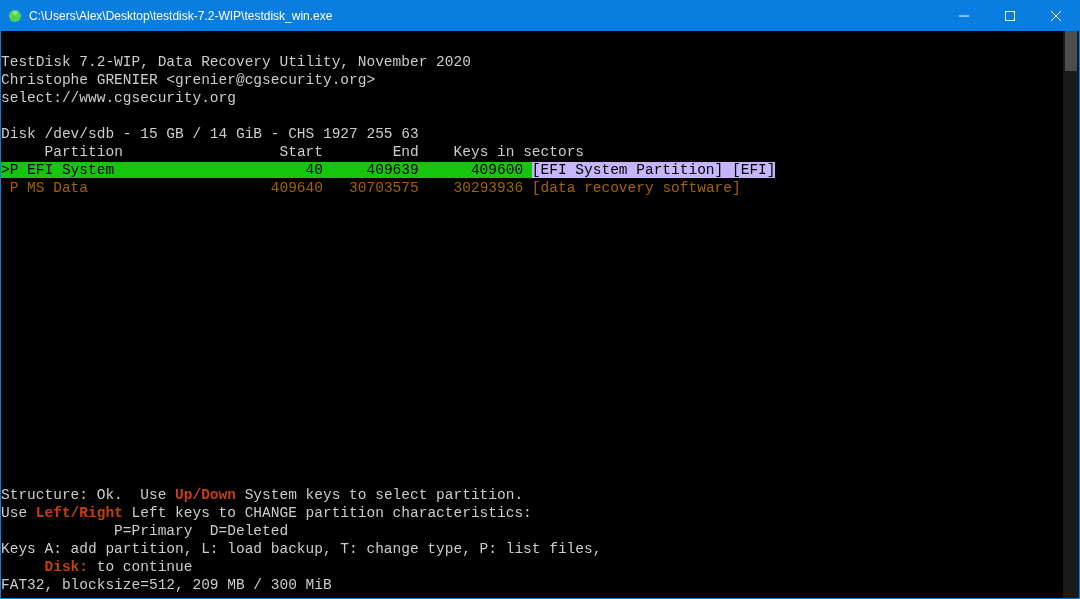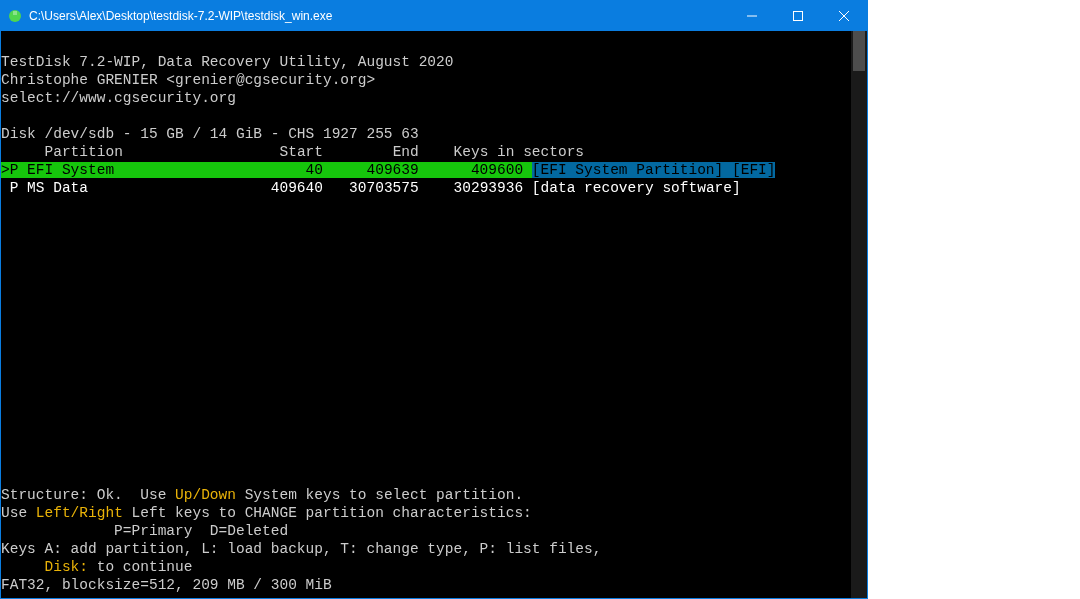--- a/index.html
+++ b/index.html
@@ -1,18 +1,18 @@
 <!DOCTYPE html>
 <html><head>
 <meta charset="utf-8">
 <style>
   * { margin: 0; padding: 0; box-sizing: border-box; }
   html, body { width: 1080px; height: 599px; overflow: hidden; font-family: "Segoe UI", Arial, sans-serif; background: #fff; }
   .window {
-    width: 868px; height: 599px;
+    width: 1080px; height: 599px;
     display: flex; flex-direction: column;
     border: 1px solid #0a7de0;
   }
   .titlebar {
     height: 30px; background: #0a7de0; color: #fff;
     display: flex; align-items: center;
     font-size: 12px;
   }
   .titlebar .app-icon {
     width: 16px; height: 16px; margin: 0 6px;
@@ -37,35 +37,35 @@
     padding: 4px 0 0 0;
   }
   .scrollbar {
     position: absolute; right: 0; top: 0; bottom: 0; width: 16px;
     background: #1a1a1a;
   }
   .scrollbar .thumb {
     position: absolute; left: 2px; right: 2px; top: 0; height: 40px;
     background: #4d4d4d;
   }
-  .green { color: #ffffff; }
+  .green { color: #a16207; }
   .hl-row {
     background: #16c60c; color: #000;
     display: inline;
     margin-top: 36px;
   }
   .hl-label {
-    background: #0369a1; color: #000;
+    background: #c4b5fd; color: #000;
     display: inline;
   }
   .bottom-block {
     position: absolute; left: 0; right: 16px; bottom: 4px;
     color: #cccccc;
   }
-  b.kb { font-weight: normal; color: #eab308; }
+  b.kb { font-weight: bold; color: #c2410c; }
 </style>
 </head>
 <body>
 
 <div class="window">
   <div class="titlebar">
     <span class="app-icon">
       <svg viewBox="0 0 16 16">
           <circle cx="8" cy="8" r="6" fill="#4fd64f"></circle>
           <rect x="6" y="3" width="4" height="4" fill="#8be38b"></rect>
@@ -86,21 +86,21 @@
     <div class="win-btn">
       <svg viewBox="0 0 10 10">
           <line x1="0" y1="0" x2="10" y2="10"></line>
           <line x1="10" y1="0" x2="0" y2="10"></line>
         </svg>
     </div>
   </div>
 
   <div class="client">
     <div class="console-area">
-<span>TestDisk 7.2-WIP, Data Recovery Utility, August 2020</span>
+<span>TestDisk 7.2-WIP, Data Recovery Utility, November 2020</span>
 <span>Christophe GRENIER &lt;grenier@cgsecurity.org&gt;</span>
 <span>select://www.cgsecurity.org</span>
 
 <span>Disk /dev/sdb - 15 GB / 14 GiB - CHS 1927 255 63</span>
 <span>     <span>Partition</span>                  <span>Start</span>        <span>End</span>    <span>Keys in sectors</span></span>
 <span><span class="hl-row"><span>&gt;</span><span>P</span> <span>EFI System</span>                      <span>40</span>     <span>409639</span>      <span>409600</span> </span><span class="hl-label">[EFI System Partition] [EFI]</span></span>
 <span class="green"><span> </span><span>P</span> <span>MS Data</span>                     <span>409640</span>   <span>30703575</span>    <span>30293936</span> <span>[data recovery software]</span></span>
       <div class="bottom-block">
 <span><span>Structure: Ok.  Use </span><b class="kb">Up/Down</b><span> System keys to select partition.</span></span>
 <span><span>Use </span><b class="kb">Left/Right</b><span> Left keys to CHANGE partition characteristics:</span></span>

